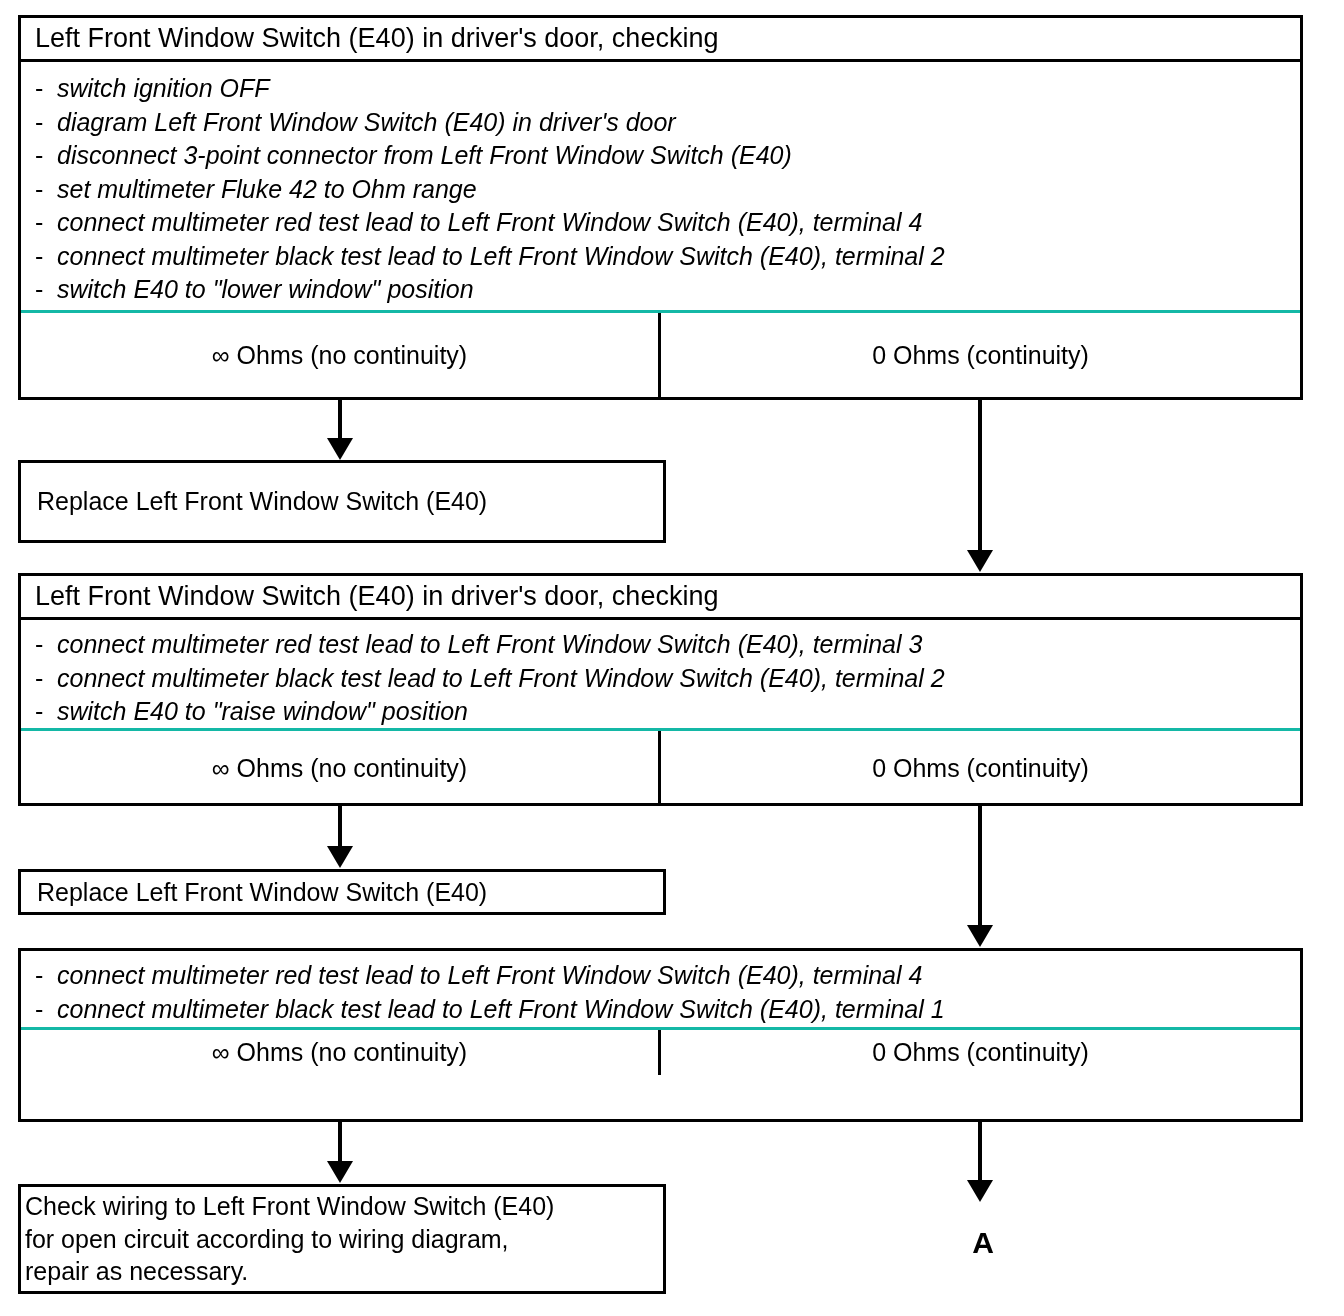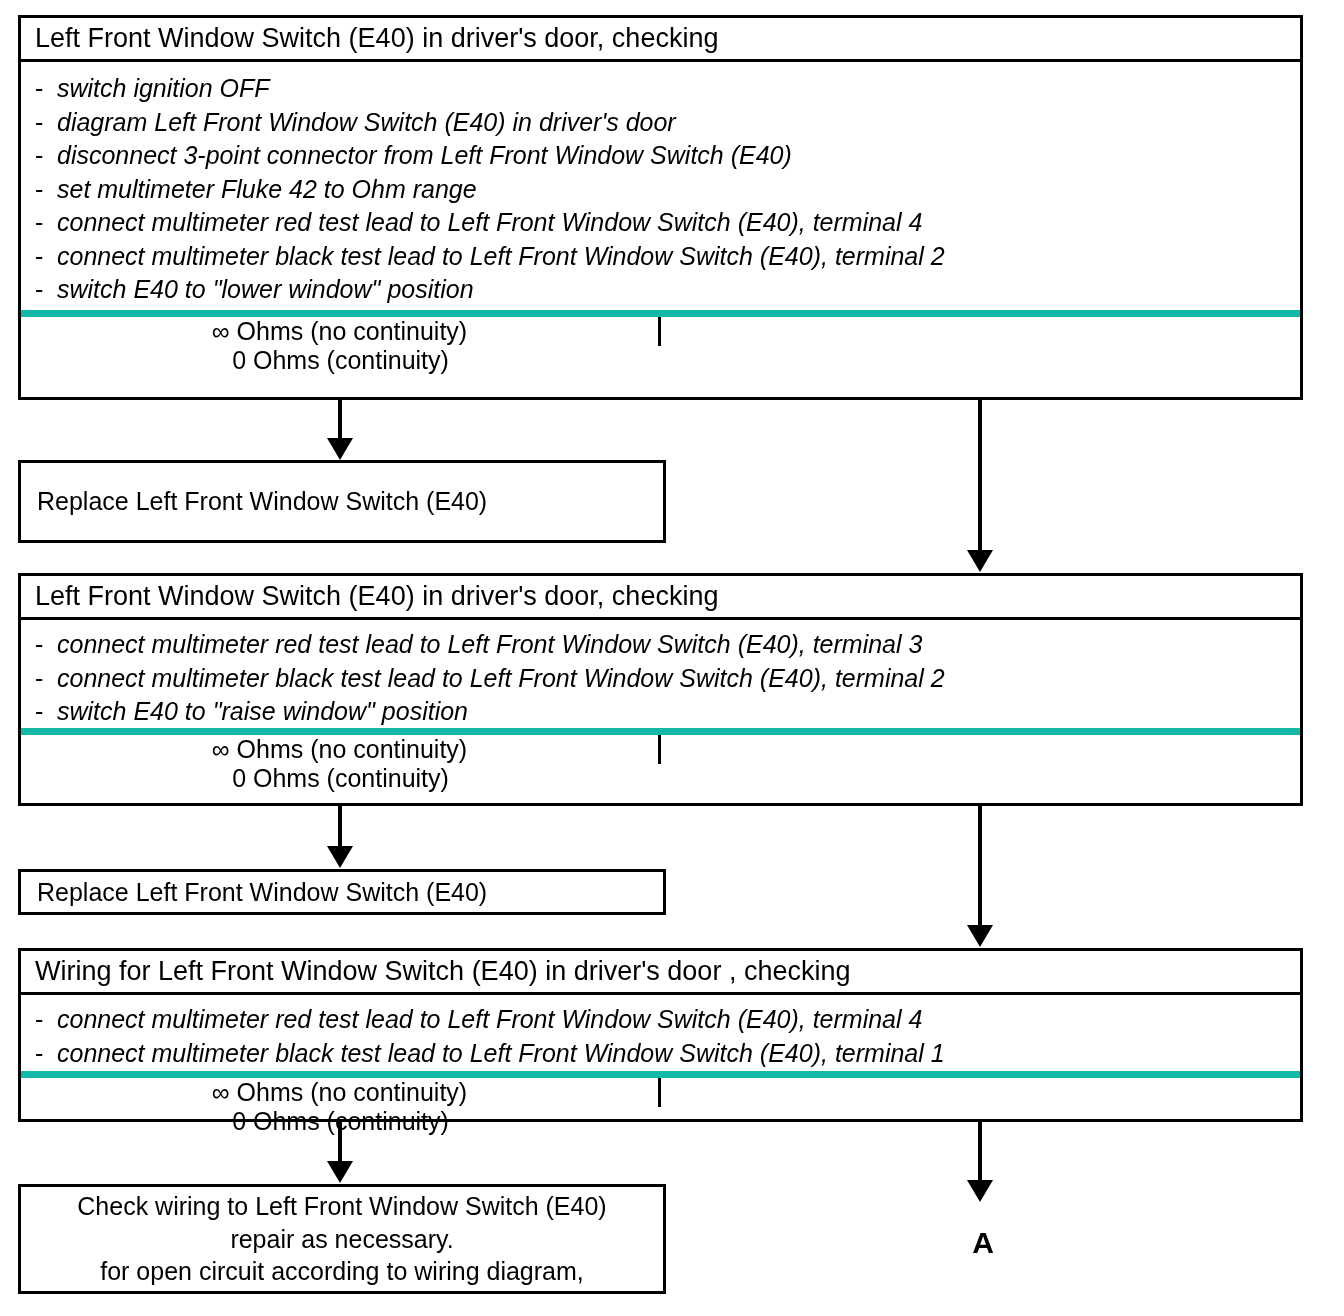--- a/index.html
+++ b/index.html
@@ -50,24 +50,23 @@
   }
   .bullet-dash {
     width: 22px;
     flex: 0 0 22px;
   }
   .bullet-text { flex: 1 1 auto; font-style: italic; }
 
   
   .result-row {
     box-sizing: border-box;
-    border-top: 7px solid #14b8a6;
+    border-top: 3px solid #14b8a6;
     display: flex;
     width: 100%;
-    flex-direction: column;
   }
   .result-cell {
     box-sizing: border-box;
     display: flex;
     align-items: center;
     justify-content: center;
     font-size: 25px;
     white-space: nowrap;
   }
   .result-cell.left {
@@ -202,21 +201,20 @@
   <div class="conn" style="left:978px; top:806px; width:4px; height:142px;">
     <div class="stem" style="height:121px;"></div>
     <div class="head" style="top:119px;"></div>
   </div>
 
   <div class="box action-box" style="left:18px; top:869px; width:648px; height:46px;">
     <div>Replace Left Front Window Switch (E40)</div>
   </div>
 
   <div class="box" style="left:18px; top:948px; width:1285px; height:174px;">
-    <div class="block-header" style="height:44px;">Wiring for Left Front Window Switch (E40) in driver's door , checking</div>
     <div class="block-body" style="height:76px; padding-top:8px;">
       <div class="bullet-row">
         <span class="bullet-dash">-</span>
         <span class="bullet-text">connect multimeter red test lead to Left Front Window Switch (E40), terminal 4</span>
       </div>
       <div class="bullet-row">
         <span class="bullet-dash">-</span>
         <span class="bullet-text">connect multimeter black test lead to Left Front Window Switch (E40), terminal 1</span>
       </div>
     </div>
@@ -229,21 +227,21 @@
   <div class="conn" style="left:338px; top:1122px; width:4px; height:62px;">
     <div class="stem" style="height:41px;"></div>
     <div class="head" style="top:39px;"></div>
   </div>
 
   <div class="conn" style="left:978px; top:1122px; width:4px; height:82px;">
     <div class="stem" style="height:60px;"></div>
     <div class="head" style="top:58px;"></div>
   </div>
 
-  <div class="box action-box" style="left:18px; top:1184px; width:648px; height:110px; padding:10px 4px;text-align:center;">
+  <div class="box action-box" style="left:18px; top:1184px; width:648px; height:110px; padding:10px 4px;">
     <div>Check wiring  to Left Front Window Switch (E40)</div>
+    <div>for open circuit according to wiring diagram,</div>
     <div>repair as  necessary.</div>
-    <div>for open circuit according to wiring diagram,</div>
   </div>
 
   <div class="flow-label" style="left:948px; top:1226px; width:70px;">A</div>
 
 </div>
 
 </body></html>

